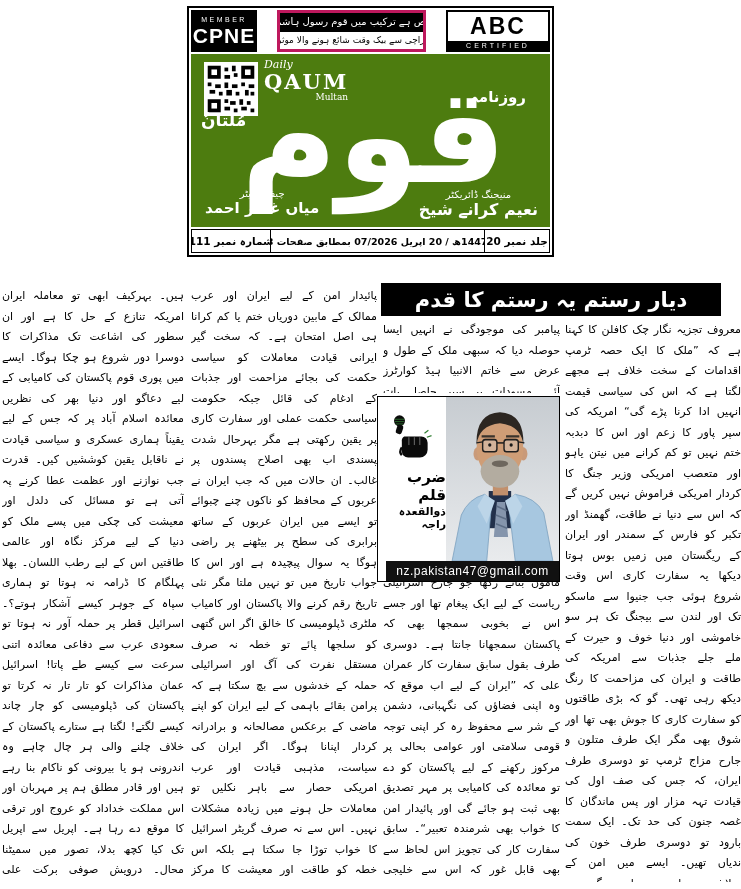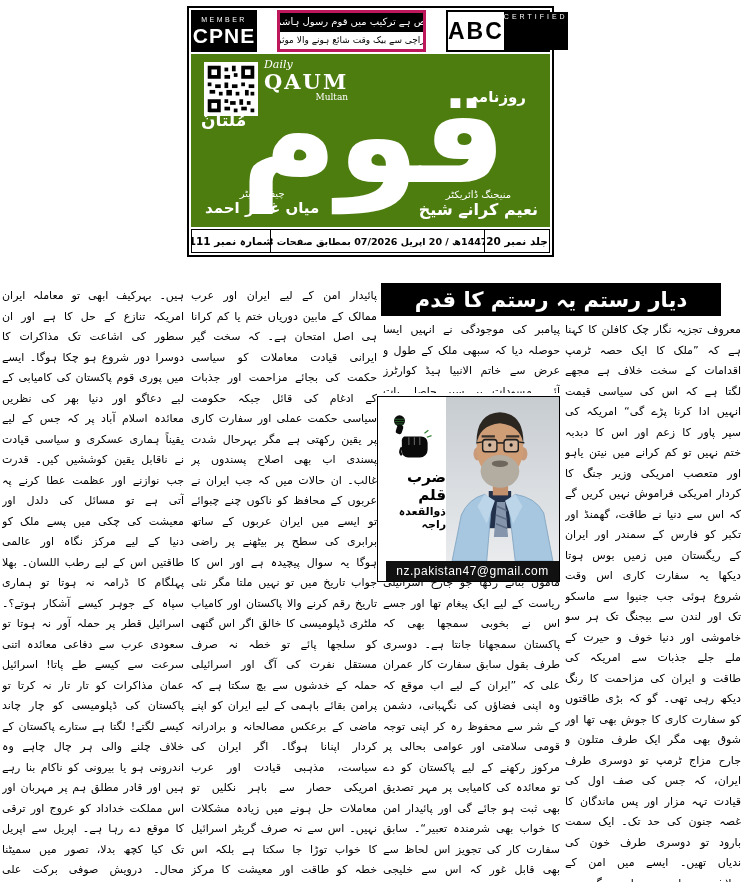--- a/index.html
+++ b/index.html
@@ -12,21 +12,21 @@
   .mh-badges{height:42px;display:flex;gap:20px;}
   .badge-cpne{width:66px;background:#000;color:#fff;display:flex;flex-direction:column;
               align-items:center;justify-content:center;line-height:1;}
   .badge-cpne .member{font-size:7px;letter-spacing:2.5px;font-family:"Liberation Sans",sans-serif;margin-bottom:2px;}
   .badge-cpne .cpne{font-size:21px;font-weight:800;letter-spacing:1px;font-family:"Liberation Sans",sans-serif;}
   .slogan{flex:1;border:3px solid #be185d;display:flex;flex-direction:column;min-width:0;}
   .slogan-top{flex:1;background:#000;color:#fff;display:flex;align-items:center;justify-content:center;
               font-size:10px;direction:rtl;white-space:nowrap;overflow:hidden;}
   .slogan-bottom{flex:1;display:flex;align-items:center;justify-content:center;font-size:9px;
                  direction:rtl;white-space:nowrap;overflow:hidden;border-top:1px solid #000;}
-  .badge-abc{width:104px;border:2px solid #000;box-sizing:border-box;display:flex;background:#fff;}
+  .badge-abc{width:104px;border:2px solid #000;box-sizing:border-box;display:flex;flex-direction:column;background:#fff;}
   .badge-abc .abc{flex:1;display:flex;align-items:center;justify-content:center;
                   font-family:"Liberation Sans",sans-serif;font-weight:900;font-size:23px;letter-spacing:2px;}
   .badge-abc .certified{background:#000;color:#fff;text-align:center;font-size:7px;letter-spacing:3px;
                         padding:1px 0;font-family:"Liberation Sans",sans-serif;}
   .mh-main{flex:1;background:#4d7c0f;position:relative;color:#fff;overflow:hidden;}
   .qr{position:absolute;left:13px;top:8px;width:54px;height:54px;}
   .daily{position:absolute;left:73px;top:5px;font-family:"DejaVu Serif",serif;line-height:1.05;}
   .daily .d1{font-size:11px;font-style:italic;}
   .daily .d2{font-size:21px;font-weight:bold;letter-spacing:2px;}
   .daily .d3{font-size:9px;text-align:right;}

